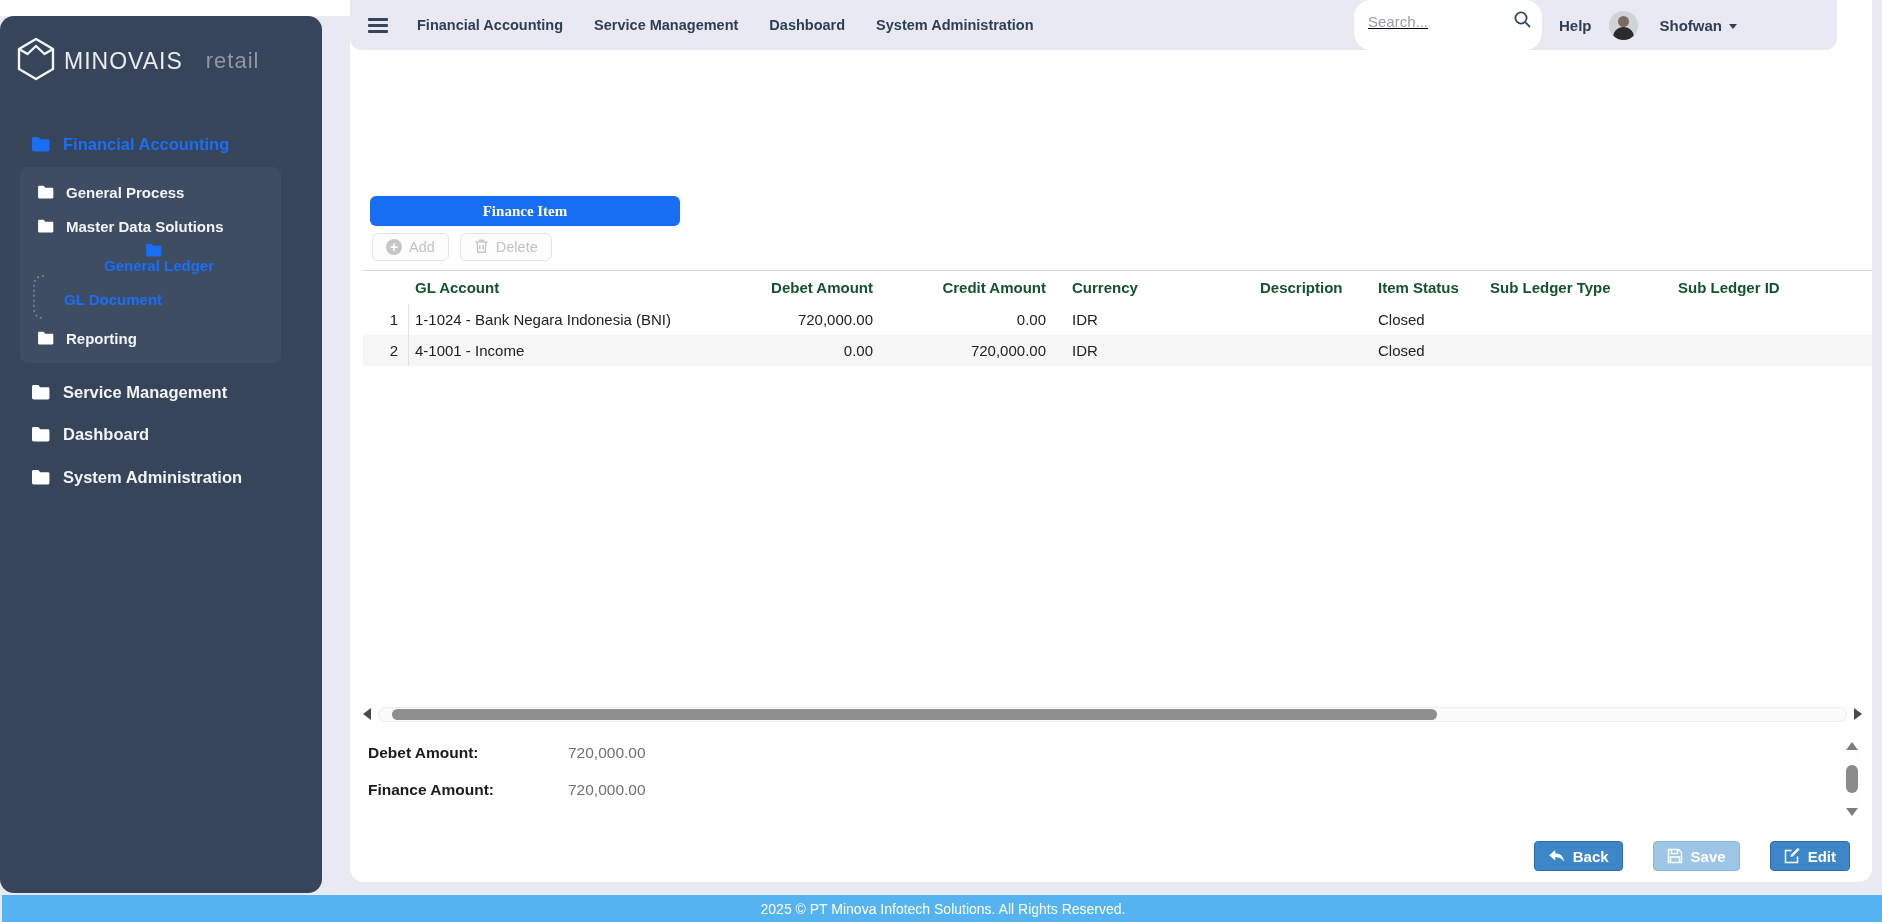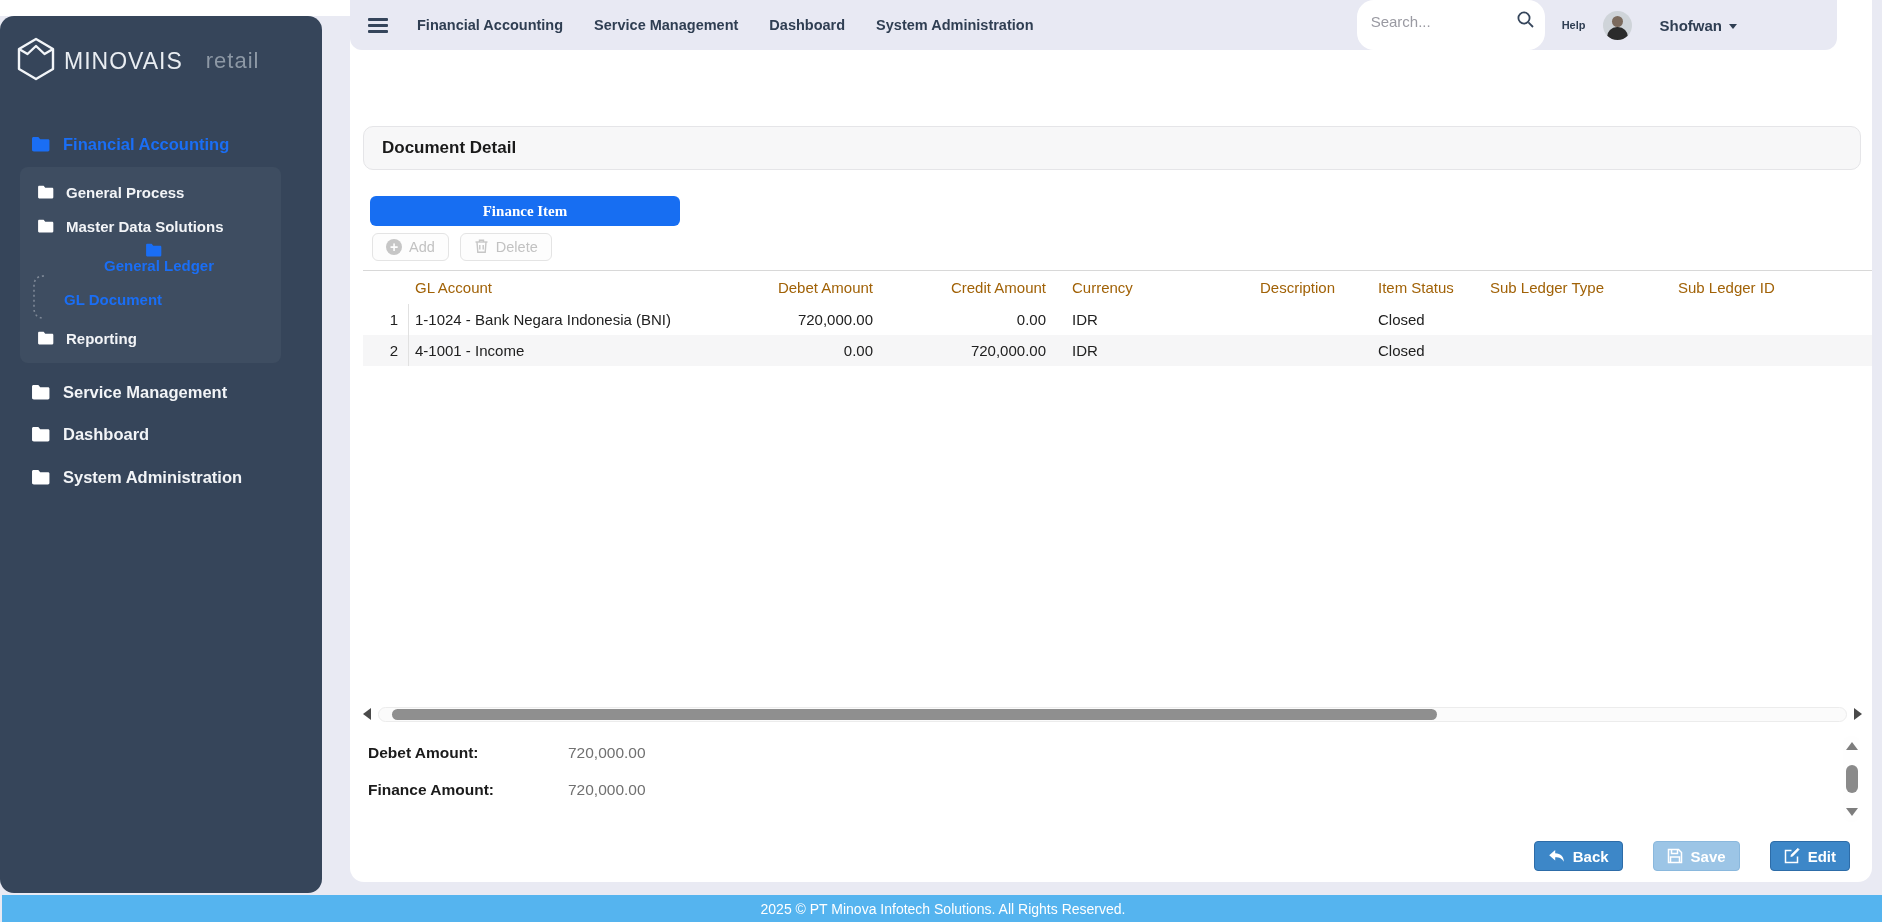--- a/index.html
+++ b/index.html
@@ -17,29 +17,29 @@
   .footer { position:absolute; left:2px; top:895px; width:1882px; height:27px; background:#55b4ef;
             color:#ffffff; font-size:14px; display:flex; align-items:center; justify-content:center; }
 
   
   .hamburger { margin-left:18px; width:20px; display:flex; flex-direction:column; gap:3px; cursor:pointer; }
   .hamburger span { display:block; height:3px; background:#35455b; border-radius:1px; }
   .topnav { display:flex; gap:31px; margin-left:29px; }
   .topnav-item { font-size:14.5px; font-weight:bold; color:#2f3e52; cursor:pointer; white-space:nowrap; }
   .topbar-right { margin-left:auto; display:flex; align-items:center; margin-right:100px; }
   .searchbox { width:188px; height:50px; background:#ffffff; border-radius:17px; display:flex;
-               align-items:center; padding:0 10px 8px 14px; }
+               align-items:center; padding:0 10px 8px 14px;text-decoration:underline; }
   .searchbox input { border:none; outline:none; background:transparent; flex:1; font-size:15px;
                      color:#444; font-family:"Liberation Sans", sans-serif; min-width:0; }
   .searchbox input::placeholder { color:#9a9aa2; }
-  .help-label { font-size:11px; font-weight:bold; color:#2f3e52; margin-left:17px; cursor:pointer; }
+  .help-label { font-size:15px; font-weight:bold; color:#2f3e52; margin-left:17px; cursor:pointer; }
   .avatar { width:29px; height:29px; border-radius:50%; margin-left:17px; background:#cfd4d9; position:relative; overflow:hidden; cursor:pointer; }
   .avatar .head { position:absolute; left:9px; top:5px; width:11px; height:11px; border-radius:50%; background:#7b6a5d; }
   .avatar .body { position:absolute; left:4px; top:16px; width:21px; height:14px; border-radius:10px 10px 0 0; background:#2b2b2b; }
-  .username { font-size:15px; font-weight:bold; color:#2f3e52; margin-left:28px; cursor:pointer; }
+  .username { font-size:15px; font-weight:bold; color:#2f3e52; margin-left:22px; cursor:pointer; }
   .caret-down { width:0; height:0; border-left:4px solid transparent; border-right:4px solid transparent;
                 border-top:5px solid #2f3e52; display:inline-block; margin-left:7px; vertical-align:middle; }
 
   
   .logo-row { display:flex; align-items:center; margin:21px 0 0 16px; }
   .logo-text { font-size:23px; color:#e9edf2; letter-spacing:1px; margin-left:8px; }
   .logo-suffix { font-size:22px; color:#8d98a5; font-weight:300; margin-left:23px; letter-spacing:1px; }
   .side-nav { margin-top:42px; }
   .nav-item { display:flex; align-items:center; cursor:pointer; }
   .nav-root { padding-left:31px; height:34px; font-size:16.5px; font-weight:bold; color:#f2f4f7; }
@@ -63,21 +63,21 @@
                  font-family:Liberation Serif, serif; }
   .item-toolbar { position:absolute; left:22px; top:233px; display:flex; gap:11px; }
   .tool-btn { height:28px; background:#fdfdfd; border:1px solid #e4e4e4; border-radius:6px; color:#c2c2c2;
               font-size:14.5px; display:flex; align-items:center; gap:7px; padding:0 13px;
               font-family:"Liberation Sans", sans-serif; }
   .add-circle { width:16px; height:16px; border-radius:50%; background:#c6c6c6; color:#fdfdfd;
                 font-size:14px; font-weight:bold; display:flex; align-items:center; justify-content:center; line-height:1; }
 
   .grid-table { position:absolute; left:13px; top:270px; width:1509px; border-top:1px solid #d8d8d8;
                 display:grid; grid-template-columns:46px 300px 164px 173px 146px 186px 112px 188px 1fr; }
-  .th { font-size:15px; font-weight:normal; color:#a16207; height:33px; display:flex; align-items:center; }
+  .th { font-size:15px; font-weight:bold; color:#14532d; height:33px; display:flex; align-items:center; }
   .td { font-size:15px; color:#212121; height:31px; display:flex; align-items:center; }
   .al { justify-content:flex-start; } .ar { justify-content:flex-end; }
   .pl6 { padding-left:6px; } .pl26 { padding-left:26px; } .pl68 { padding-left:68px; }
   .num-cell { justify-content:flex-end; padding-right:10px; border-right:1px solid #e1e1e1; }
   .row-striped { background:#f6f6f7; }
 
   .hscroll { position:absolute; left:13px; top:705px; width:1499px; height:18px; display:flex; align-items:center; }
   .hs-arrow { width:0; height:0; border-top:6px solid transparent; border-bottom:6px solid transparent; cursor:pointer; }
   .hs-left { border-right:8px solid #4a4a4a; }
   .hs-right { border-left:8px solid #4a4a4a; }
@@ -107,23 +107,20 @@
   .btn-disabled { background:#9cc5e6; border:1px solid #8ab8dd; cursor:default; }
   .action-btn svg { display:block; }
 </style>
 </head>
 <body>
 
 <div class="white-topleft"></div>
 
 <div class="content-card">
 
-  <div class="doc-header">
-    <span>Document Detail</span>
-  </div>
 
   <button class="finance-tab">
     <span>Finance Item</span>
   </button>
 
   <div class="item-toolbar">
     <button class="tool-btn">
       <span class="add-circle">+</span>
       <span>Add</span>
     </button>

